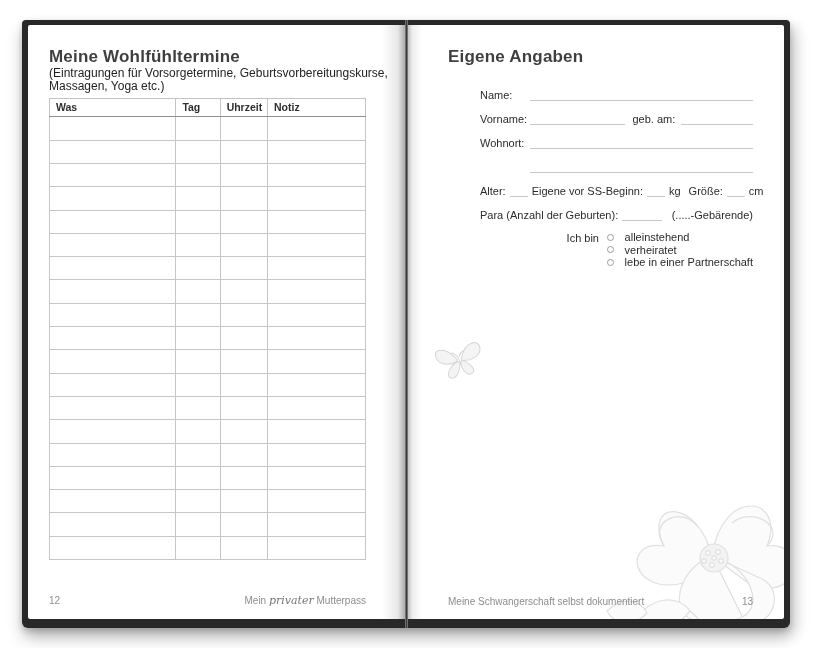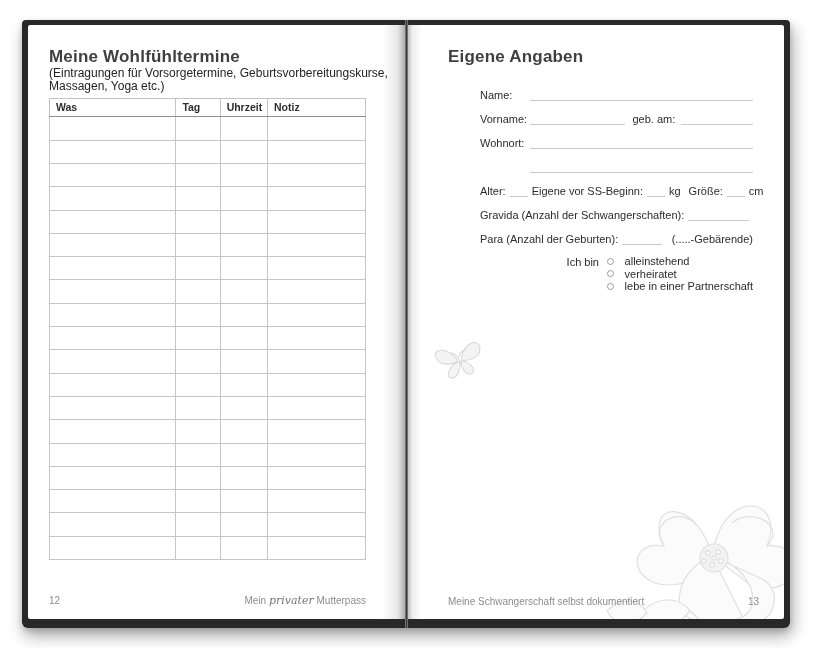--- a/index.html
+++ b/index.html
@@ -37,21 +37,21 @@
                border:1px solid #8f8f8f; }
   table.appt th { border:1px solid #c3c3c3; border-bottom:1px solid #8f8f8f;
                   font-size:10.5px; font-weight:bold; color:#2e2e2e; text-align:left;
                   padding:2px 0 3px 6px; height:17px; }
   table.appt td { border:1px solid #c6c6c6; height:23.3px; }
   .col-was{width:40%} .col-tag{width:14%} .col-uhr{width:15%} .col-notiz{width:31%}
 
   .page-footer { position:absolute; bottom:12px; display:flex; justify-content:space-between;
                  align-items:baseline; font-size:10px; color:#8d8d8d; z-index:8; }
   .page-footer.lp { left:21px; width:317px; }
-  .page-footer.rp { left:42px; right:25px; }
+  .page-footer.rp { left:42px; right:31px; }
   .script-word { font-family:"DejaVu Serif", serif; font-style:italic; font-size:11px; color:#757575; }
 
   
   .rp-content { position:absolute; left:42px; top:22px; right:31px; }
   .rp-content .page-title { margin-bottom:20px; }
 
   .frow { display:flex; align-items:flex-end; height:14px; margin-bottom:10px;
           font-size:11px; color:#2b2b2b; white-space:nowrap;padding-left:32px; }
   .flabel-50 { width:50px; flex:0 0 50px; }
   .fline { border-bottom:1px solid #c9c9c9; height:100%; flex:1; }
@@ -259,24 +259,20 @@
             <span>Alter:</span>
             <span class="sline"></span>
             <span>Eigene vor SS-Beginn:</span>
             <span class="sline"></span>
             <span class="unit">kg</span>
             <span>Größe:</span>
             <span class="sline"></span>
             <span>cm</span>
           </div>
 
-          <div class="frow">
-            <span>Gravida (Anzahl der Schwangerschaften):</span>
-            <span class="sline"></span>
-          </div>
 
           <div class="frow">
             <span>Para (Anzahl der Geburten):</span>
             <span class="sline"></span>
             <span class="suffix">(.....-Gebärende)</span>
           </div>
 
           <div class="ichbin-block">
             <span class="ichbin-label">Ich bin</span>
             <div class="opt-col">

